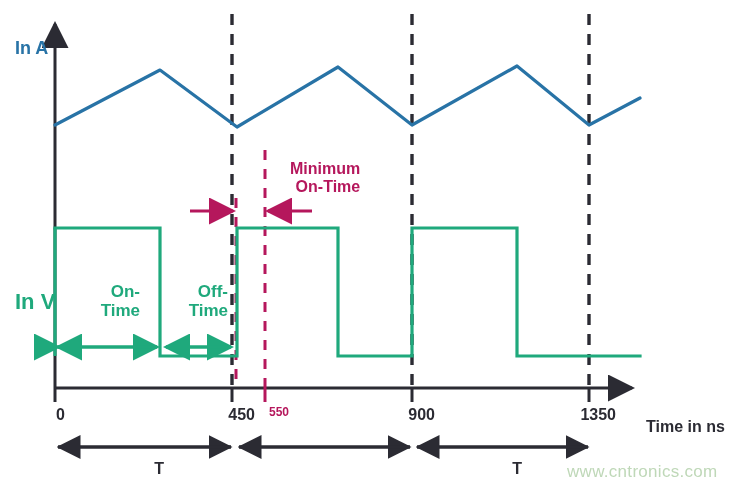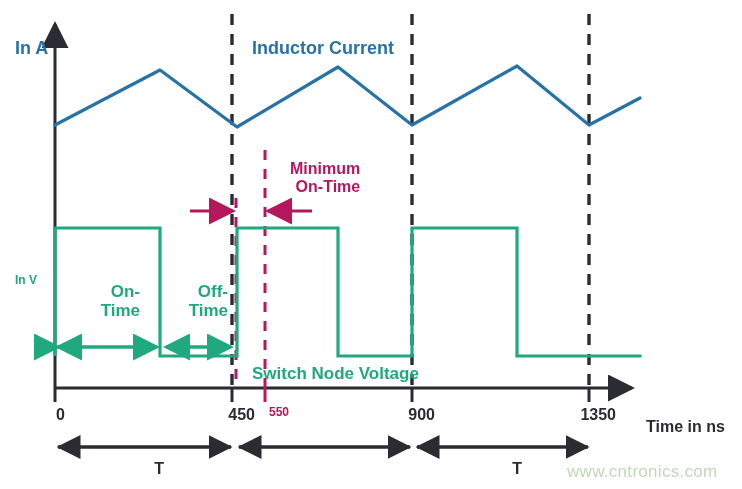--- a/index.html
+++ b/index.html
@@ -82,25 +82,23 @@
       <line x1="231" y1="447" x2="58" y2="447" marker-end="url(#arrDarkS)"></line>
       <line x1="239" y1="447" x2="410" y2="447" marker-end="url(#arrDarkS)"></line>
       <line x1="410" y1="447" x2="239" y2="447" marker-end="url(#arrDarkS)"></line>
       <line x1="417" y1="447" x2="588" y2="447" marker-end="url(#arrDarkS)"></line>
       <line x1="588" y1="447" x2="417" y2="447" marker-end="url(#arrDarkS)"></line>
     </g>
   </svg>
 
   <div class="lbl blue" style="left:15px;top:38px;font-size:18px;">In A</div>
 
-  <div class="lbl green" style="left:15px;top:274px;font-size:12px;text-align:center;">In V</div>
+  <div class="lbl green" style="left:15px;top:290px;font-size:22px;text-align:center;">In V</div>
 
-  <div class="lbl blue" style="left:252px;top:38px;font-size:18px;">Inductor Current</div>
 
-  <div class="lbl green" style="left:252px;top:364px;font-size:17px;">Switch Node Voltage</div>
 
   <div class="lbl mag ctr" style="left:290px;top:160px;font-size:16px;">
     <div>Minimum</div>
     <div>On-Time</div>
   </div>
 
   <div class="lbl green ctr" style="left:80px;top:282px;width:60px;font-size:17px;">
     <div>On-</div>
     <div>Time</div>
   </div>

